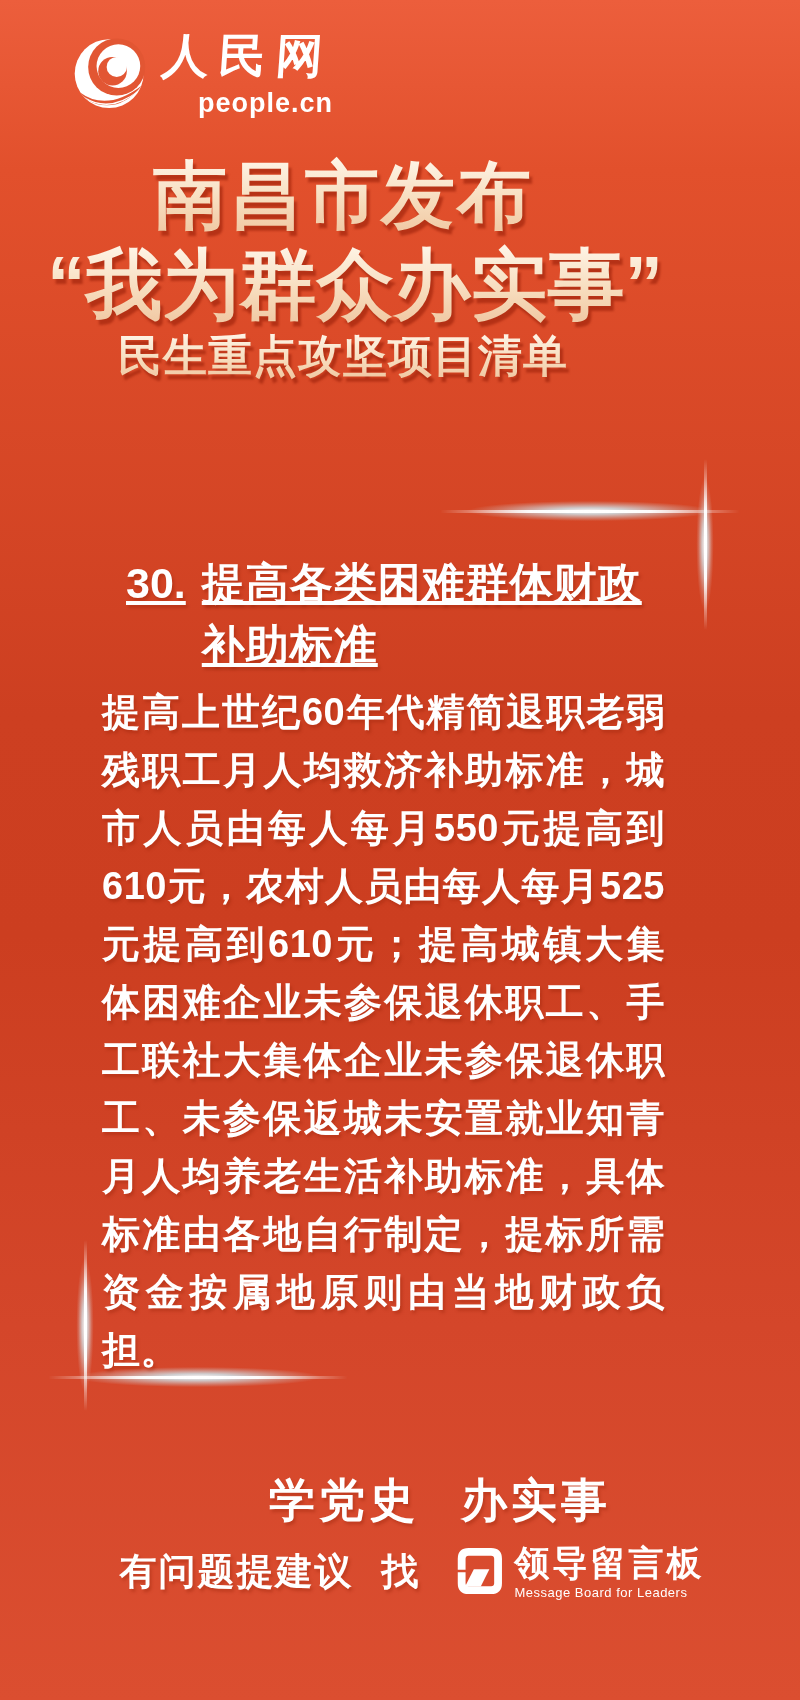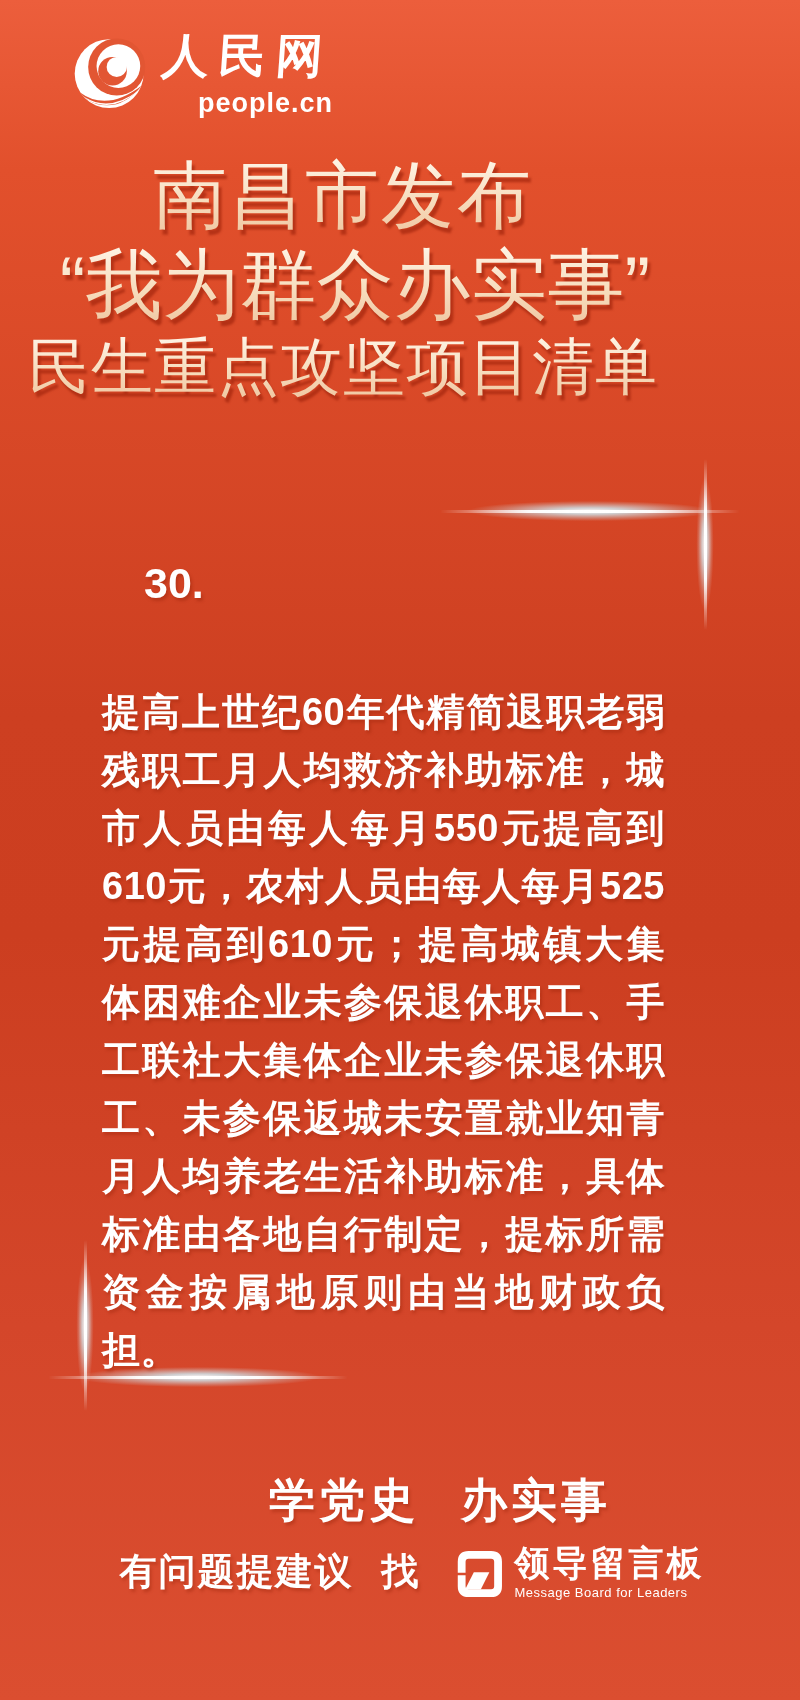--- a/index.html
+++ b/index.html
@@ -23,32 +23,32 @@
     line-height:1.1;transform:skewX(-4deg);
   }
   .brand-domain{
     color:#fff;font-size:27px;font-weight:bold;letter-spacing:1px;
     line-height:1;margin-top:8px;align-self:flex-end;
   }
 
   
   .title{
     position:absolute;left:0;top:152px;width:686px;text-align:center;
-    font-weight:400;
+    font-weight:700;
   }
   .title div{
     background:linear-gradient(180deg,#FEF4E6 8%,#F7DDBE 55%,#EFC49E 100%);
     -webkit-background-clip:text;background-clip:text;
     color:transparent;-webkit-text-fill-color:transparent;
     filter:drop-shadow(3px 5px 1px rgba(148,28,6,0.55));
     line-height:1.18;
   }
   .title-l1{font-size:74px;letter-spacing:2px;}
   .title-l2{font-size:77px;letter-spacing:0px;margin-left:24px;}
-  .title-l3{font-size:62px;letter-spacing:1px;}
+  .title-l3{font-size:44px;letter-spacing:1px;}
 
   
   .flare-h{
     position:absolute;width:340px;height:28px;
     background:
       radial-gradient(closest-side,rgba(255,255,255,0.95) 0%,rgba(205,240,250,0.8) 22%,rgba(205,240,250,0.25) 55%,rgba(255,255,255,0) 72%);
   }
   .flare-h::after{
     content:"";position:absolute;left:6%;right:6%;top:50%;height:3px;margin-top:-1.5px;
     background:linear-gradient(90deg,rgba(255,255,255,0) 0%,rgba(255,255,255,0.95) 30%,#fff 50%,rgba(255,255,255,0.95) 70%,rgba(255,255,255,0) 100%);
@@ -64,23 +64,24 @@
     background:linear-gradient(180deg,rgba(255,255,255,0) 0%,rgba(255,255,255,0.95) 30%,#fff 50%,rgba(255,255,255,0.95) 70%,rgba(255,255,255,0) 100%);
     filter:blur(0.4px);
   }
   .flare-tr-h{left:420px;top:497px;}
   .flare-tr-v{left:693px;top:452px;}
   .flare-bl-h{left:28px;top:1363px;}
   .flare-bl-v{left:73px;top:1233px;}
 
   
   .item-heading{
-    position:absolute;left:144px;top:552px;width:560px;
+    position:absolute;left:126px;top:552px;width:560px;
     display:flex;color:#fff;font-weight:bold;font-size:43px;line-height:62px;
     text-shadow:2px 3px 3px rgba(150,35,10,0.4);
+    text-decoration:underline;
   }
   .item-number{margin-right:16px;white-space:nowrap;}
   .item-heading-text{width:452px;letter-spacing:1px;}
 
   .item-body{
     position:absolute;left:102px;top:683px;width:563px;
     color:#fff;font-size:38px;line-height:58px;font-weight:bold;
     text-align:justify;letter-spacing:0.5px;
     text-shadow:2px 3px 3px rgba(150,35,10,0.35);
   }
@@ -97,21 +98,21 @@
   .cta-row{
     position:absolute;left:0;top:1545px;width:800px;
     display:flex;justify-content:center;align-items:center;
     color:#fff;
     padding-left:12px;
   }
   .cta-text{font-size:37px;font-weight:bold;letter-spacing:2px;
     text-shadow:2px 3px 3px rgba(150,35,10,0.35);}
   .cta-find{font-size:37px;font-weight:bold;margin:0 34px 0 28px;
     text-shadow:2px 3px 3px rgba(150,35,10,0.35);}
-  .board{display:flex;align-items:flex-end;}
+  .board{display:flex;align-items:flex-start;}
   .board-icon{width:52px;height:52px;margin-right:10px;}
   .board-txt{display:flex;flex-direction:column;}
   .board-name{font-size:35px;font-weight:900;letter-spacing:3px;line-height:1.05;}
   .board-name-en{font-size:13px;font-weight:normal;letter-spacing:0.5px;margin-top:3px;}
 </style>
 </head>
 <body>
 
 <div class="poster">
 
@@ -137,20 +138,21 @@
     <div class="title-l3">民生重点攻坚项目清单</div>
   </div>
 
   <div class="flare-h flare-tr-h"></div>
   <div class="flare-v flare-tr-v"></div>
   <div class="flare-h flare-bl-h"></div>
   <div class="flare-v flare-bl-v"></div>
 
   <div class="item-heading">
     <span class="item-number">30.</span>
+    <span class="item-heading-text">提高各类困难群体财政补助标准</span>
   </div>
 
   <div class="item-body">提高上世纪60年代精简退职老弱残职工月人均救济补助标准，城市人员由每人每月550元提高到610元，农村人员由每人每月525元提高到610元；提高城镇大集体困难企业未参保退休职工、手工联社大集体企业未参保退休职工、未参保返城未安置就业知青月人均养老生活补助标准，具体标准由各地自行制定，提标所需资金按属地原则由当地财政负担。</div>
 
   <div class="slogan">
     <span>学党史</span><span class="gap"></span><span>办实事</span>
   </div>
 
   <div class="cta-row">
     <span class="cta-text">有问题提建议</span>

